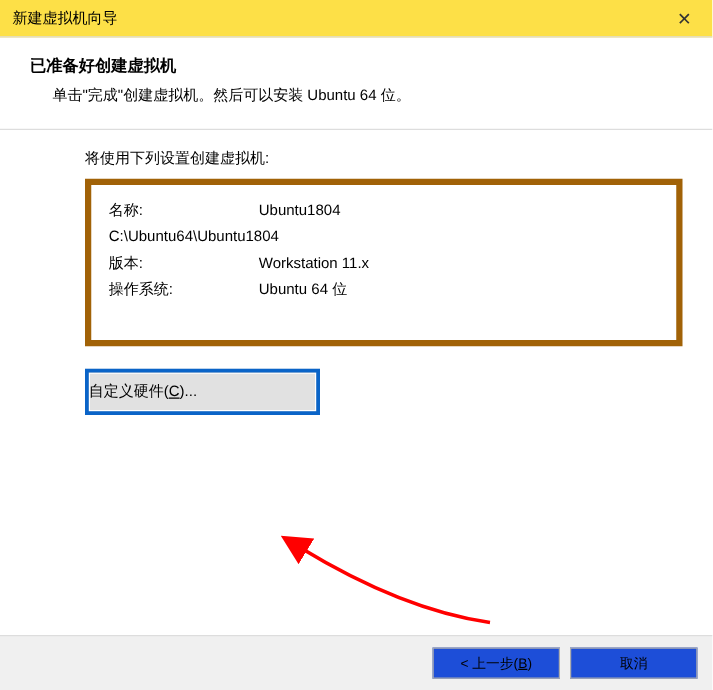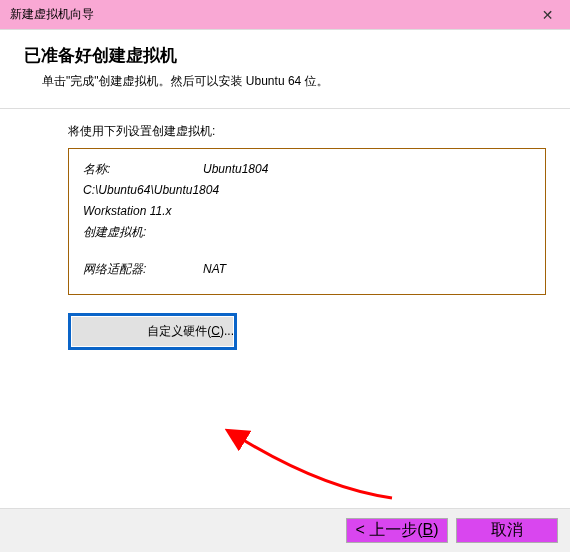--- a/index.html
+++ b/index.html
@@ -13,79 +13,78 @@
       color: #000;
       position: relative;
     }
     .titlebar {
       display: flex;
       align-items: center;
       height: 30px;
       padding: 0 0 0 10px;
       border-bottom: 1px solid #ddd;
       font-size: 12px;
-      background: #f9a8d4;
+      background: #fde047;
     }
     .titlebar-title { flex: 1; }
     .close-btn {
       width: 45px;
       height: 30px;
       display: flex;
       align-items: center;
       justify-content: center;
       font-size: 14px;
       font-family: Arial, sans-serif;
       color: #333;
     }
     .header {
       padding: 14px 24px 18px 24px;
     }
     .header-title {
       font-weight: bold;
-      font-size: 17px;
+      font-size: 13px;
       margin-bottom: 6px;
     }
     .header-subtitle {
       font-size: 12px;
       padding-left: 18px;
     }
     .separator {
       height: 1px;
       background: #ddd;
       margin: 0;
     }
     .content {
       padding: 14px 24px 0 24px;
       margin-left: 44px;
     }
     .content-label {
       margin-bottom: 8px;
     }
     .summary-box {
-      border: 1px solid #a16207;
+      border: 5px solid #a16207;
       background: #fff;
       padding: 10px 14px 14px 14px;
-      font-style: italic;
     }
     .row {
       display: flex;
       line-height: 21px;
     }
     .row-label { width: 120px; }
     .row-value { flex: 1; }
     .row-gap { height: 16px; }
     .customize-btn {
       margin-top: 18px;
-      width: 169px;
+      width: 188px;
       height: 37px;
       border: 3px solid #0a64c8;
       background: #e1e1e1;
       display: flex;
       align-items: center;
-      justify-content: flex-end;
+      justify-content: flex-start;
       font-size: 12px;
       font-family: inherit;
       box-shadow: inset 0 0 0 1px #fff;
     }
     .footer {
       position: absolute;
       bottom: 0;
       left: 0;
       right: 0;
       height: 44px;
@@ -94,22 +93,22 @@
       display: flex;
       justify-content: flex-end;
       align-items: center;
       padding-right: 12px;
       gap: 8px;
     }
     .footer-btn {
       width: 102px;
       height: 25px;
       border: 1px solid #adadad;
-      background: #d946ef;
-      font-size: 16px;
+      background: #1d4ed8;
+      font-size: 11px;
       font-family: inherit;
       display: flex;
       align-items: center;
       justify-content: center;
     }
     .arrow {
       position: absolute;
       left: 222px;
       top: 428px;
       pointer-events: none;
@@ -138,30 +137,28 @@
 
   <div class="summary-box">
     <div class="row">
         <span class="row-label">名称:</span>
         <span class="row-value">Ubuntu1804</span>
       </div>
     <div class="row">
         <span class="row-value">C:\Ubuntu64\Ubuntu1804</span>
       </div>
     <div class="row">
+        <span class="row-label">版本:</span>
         <span class="row-value">Workstation 11.x</span>
       </div>
     <div class="row">
-        <span class="row-label">创建虚拟机:</span>
+        <span class="row-label">操作系统:</span>
+        <span class="row-value">Ubuntu 64 位</span>
       </div>
     <div class="row-gap"></div>
-    <div class="row">
-        <span class="row-label">网络适配器:</span>
-        <span class="row-value">NAT</span>
-      </div>
     <div class="row">
       </div>
   </div>
 
   <button class="customize-btn">
     <span><span>自定义硬件(</span><u>C</u><span>)...</span></span>
   </button>
 </div>
 
 <svg class="arrow" width="200" height="90">

